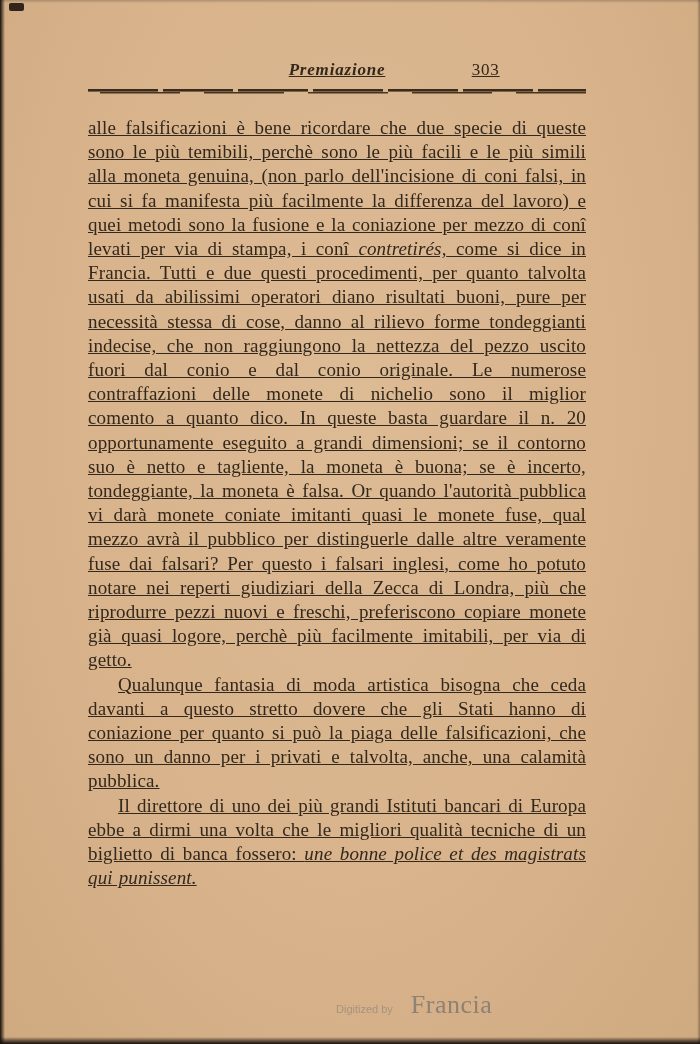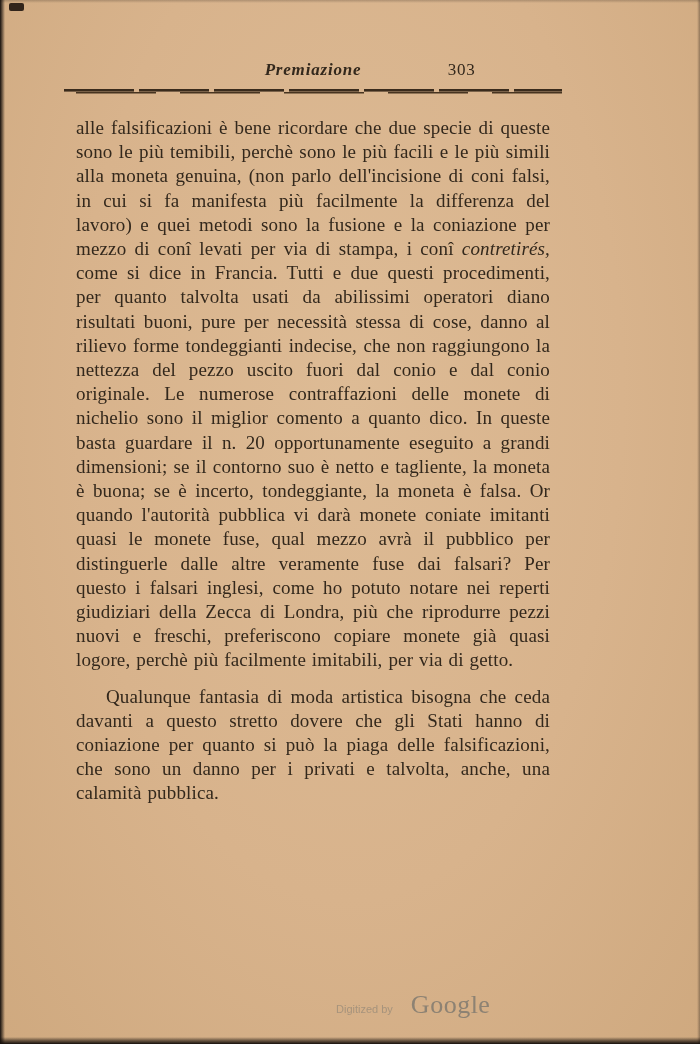--- a/index.html
+++ b/index.html
@@ -8,23 +8,24 @@
     width: 700px;
     height: 1044px;
     position: relative;
     overflow: hidden;
     background: radial-gradient(ellipse at 50% 38%, #ddbb95 0%, #d8b38c 55%, #cfa97f 100%);
     font-family: "Liberation Serif", "DejaVu Serif", serif;
     color: #33281c;
   }
   .page-inner {
     position: absolute;
-    left: 64px;
+    left: 88px;
     top: 60px;
     width: 498px;
+    text-decoration: underline;
   }
   .running-header {
     display: grid;
     grid-template-columns: 1fr auto 1fr;
     align-items: baseline;
     font-size: 17px;
     letter-spacing: 0.8px;
   }
   .running-title {
     grid-column: 2;
@@ -49,21 +50,21 @@
   }
   .text-block {
     margin-top: 21px;
     font-size: 19px;
     line-height: 24.2px;
     text-align: justify;
     word-spacing: 1px;
     letter-spacing: 0.15px;
   }
   .text-block p {
-    margin: 12px;
+    margin: 0;
     text-indent: 30px;
   }
   .text-block p.no-indent { text-indent: 0; }
   .italic { font-style: italic; }
   .watermark {
     position: absolute;
     left: 336px;
     top: 990px;
     white-space: nowrap;
     display: flex;
@@ -122,20 +123,23 @@
 
   <div class="header-rule"></div>
 
   <section class="text-block">
     <p class="no-indent">
       <span>alle falsificazioni è bene ricordare che due specie di queste sono le più temibili, perchè sono le più facili e le più simili alla moneta genuina, (non parlo dell'incisione di coni falsi, in cui si fa manifesta più facilmente la differenza del lavoro) e quei metodi sono la fusione e la coniazione per mezzo di conî levati per via di stampa, i conî </span><span class="italic">contretirés,</span><span> come si dice in Francia. Tutti e due questi procedimenti, per quanto talvolta usati da abilissimi operatori diano risultati buoni, pure per necessità stessa di cose, danno al rilievo forme tondeggianti indecise, che non raggiungono la nettezza del pezzo uscito fuori dal conio e dal conio originale. Le numerose contraffazioni delle monete di nichelio sono il miglior comento a quanto dico. In queste basta guardare il n. 20 opportunamente eseguito a grandi dimensioni; se il contorno suo è netto e tagliente, la moneta è buona; se è incerto, tondeggiante, la moneta è falsa. Or quando l'autorità pubblica vi darà monete coniate imitanti quasi le monete fuse, qual mezzo avrà il pubblico per distinguerle dalle altre veramente fuse dai falsari? Per questo i falsari inglesi, come ho potuto notare nei reperti giudiziari della Zecca di Londra, più che riprodurre pezzi nuovi e freschi, preferiscono copiare monete già quasi logore, perchè più facilmente imitabili, per via di getto.</span>
     </p>
     <p>
       <span>Qualunque fantasia di moda artistica bisogna che ceda davanti a questo stretto dovere che gli Stati hanno di coniazione per quanto si può la piaga delle falsificazioni, che sono un danno per i privati e talvolta, anche, una calamità pubblica.</span>
     </p>
+    <p>
+      <span>Il direttore di uno dei più grandi Istituti bancari di Europa ebbe a dirmi una volta che le migliori qualità tecniche di un biglietto di banca fossero: </span><span class="italic">une bonne police et des magistrats qui punissent.</span>
+    </p>
   </section>
 
 </main>
 
 <footer class="watermark">
   <span class="digitized-by">Digitized by</span>
-  <span class="google-logo">Google</span>
+  <span class="google-logo">Francia</span>
 </footer>
 
 </body></html>

